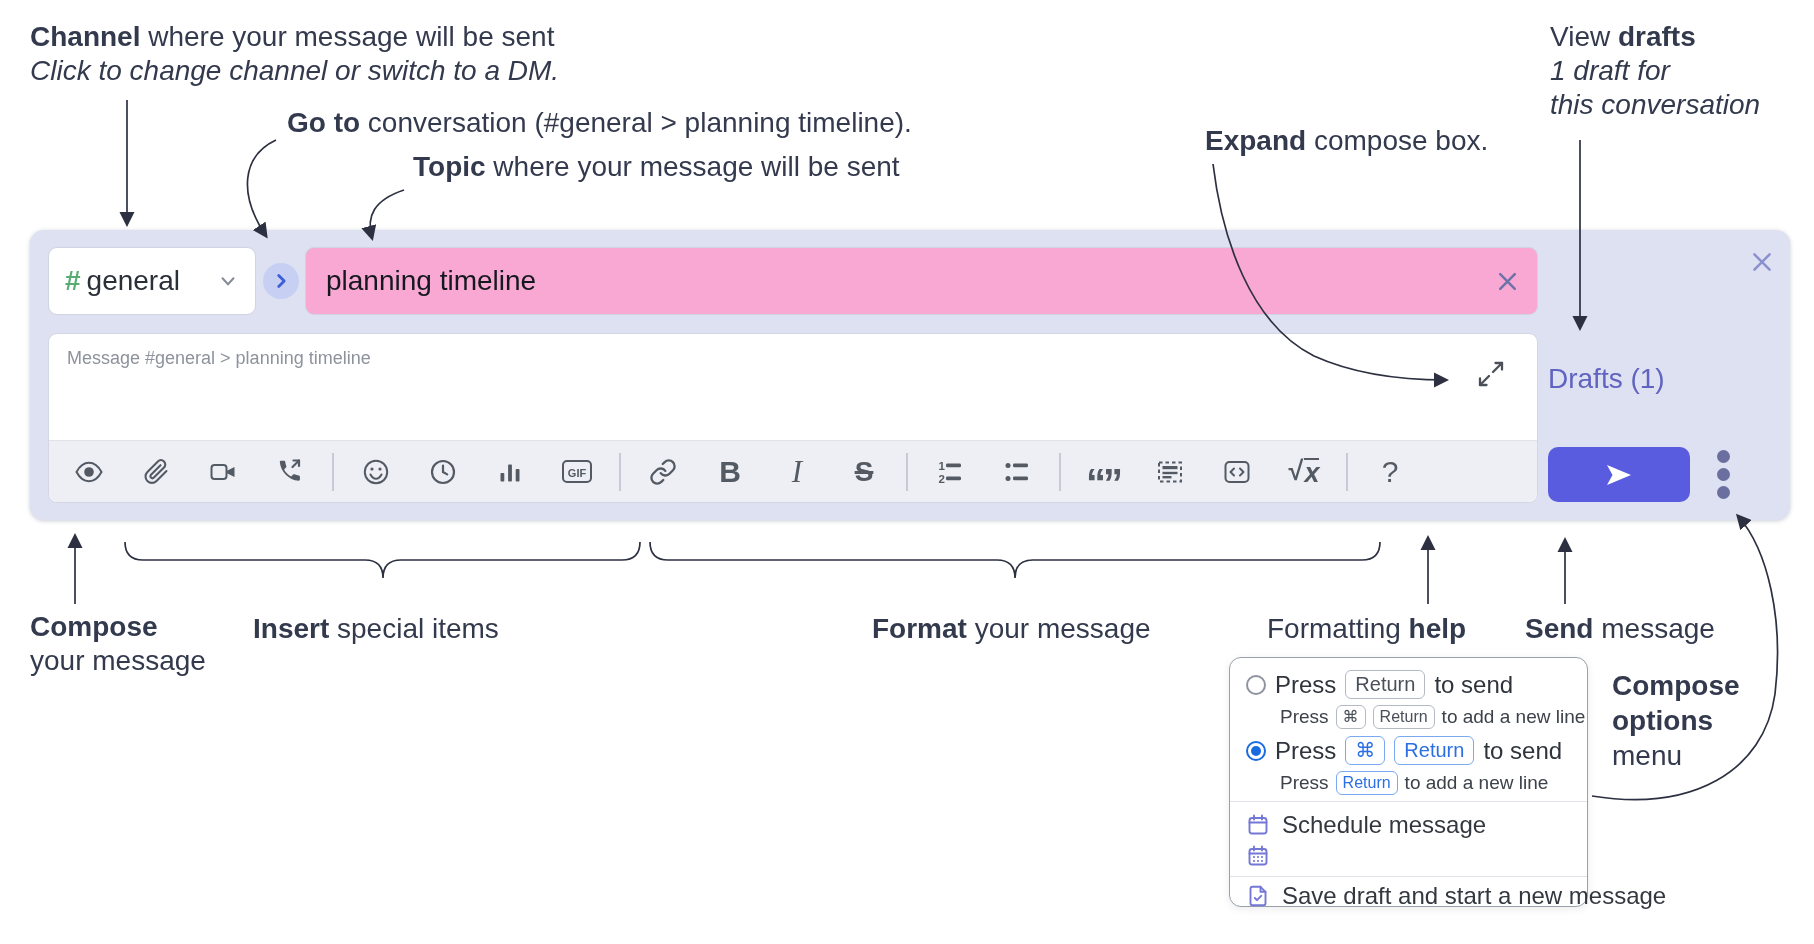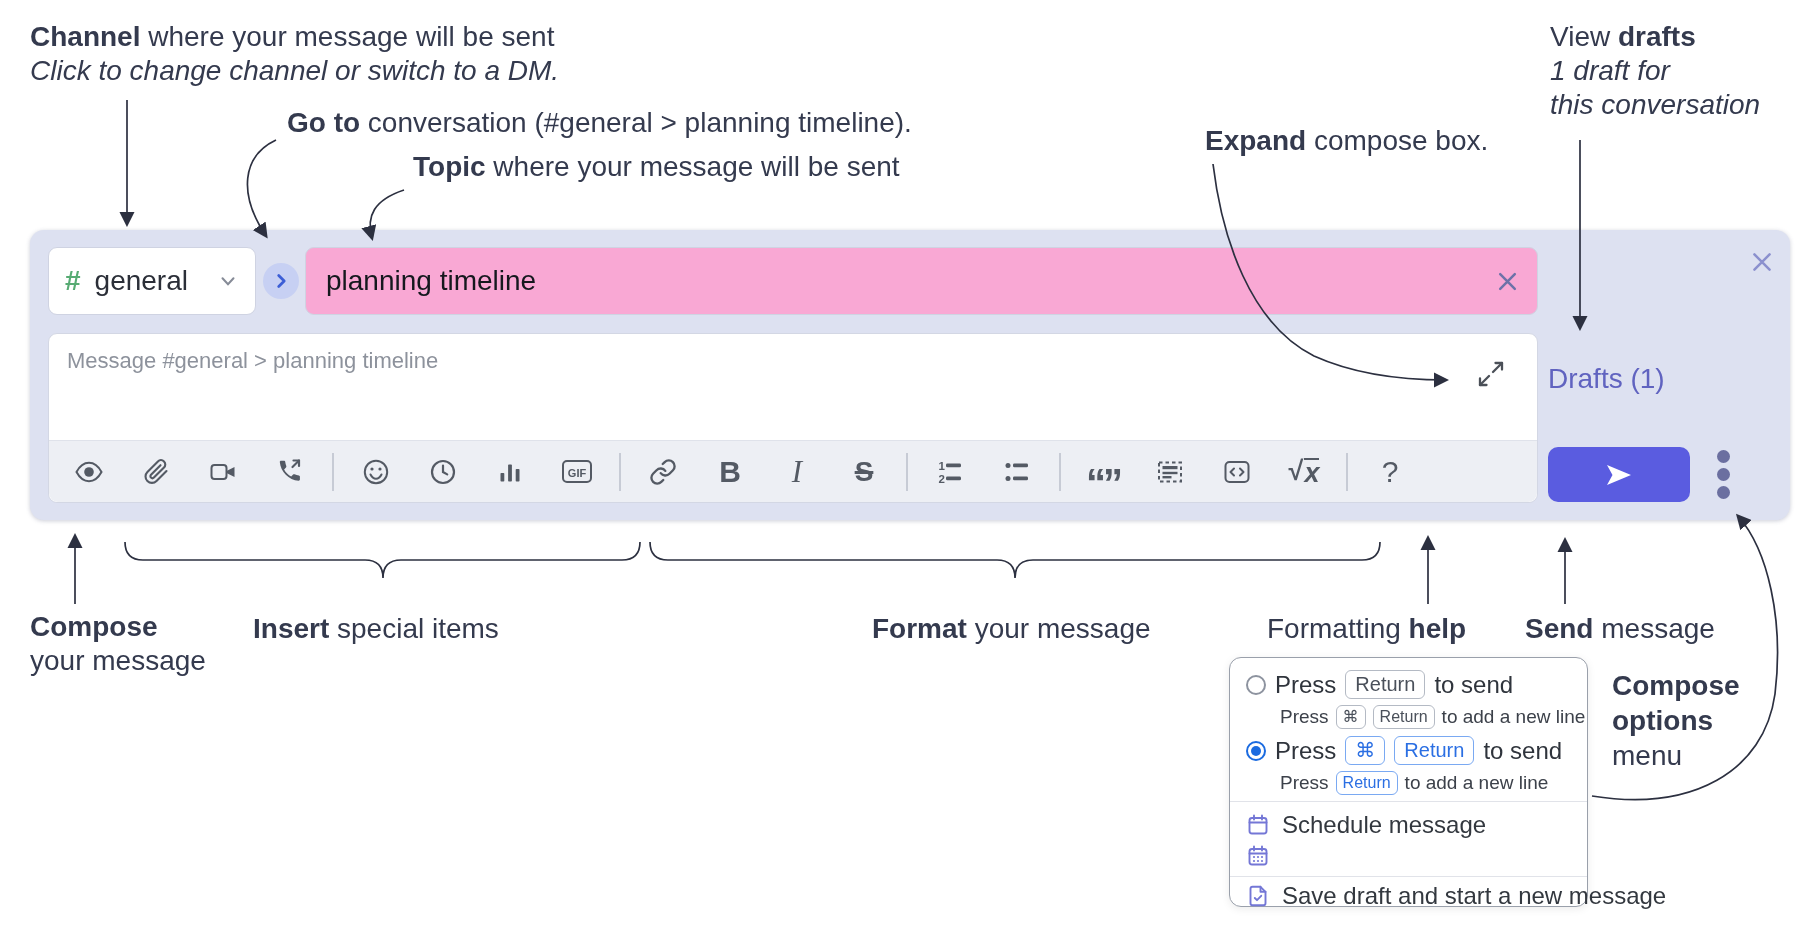--- a/index.html
+++ b/index.html
@@ -11,36 +11,36 @@
   .ann{position:absolute;font-size:28px;line-height:34px;color:#343a4e;white-space:nowrap;z-index:5}
   .ann b{font-weight:bold}
   .it{font-style:italic}
 
   
   .compose{position:absolute;left:30px;top:230px;width:1760px;height:290px;background:#dde1f1;
            border-radius:14px;box-shadow:0 1px 4px rgba(70,75,110,.28);z-index:1}
   .chan-btn{position:absolute;left:18px;top:17px;width:208px;height:68px;background:#fff;border:1px solid #cfd3e2;
             border-radius:9px;display:flex;align-items:center;padding:0 16px;box-sizing:border-box;cursor:pointer}
   .hash{color:#57ab73;font-size:28px;font-weight:bold}
-  .chan-name{font-size:28px;color:#2b2f38;margin-left:14px}
+  .chan-name{font-size:28px;color:#2b2f38;margin-left:6px}
   .chan-chev{margin-left:auto;display:flex}
   .goto-btn{position:absolute;left:233px;top:33px;width:36px;height:36px;border-radius:50%;background:#c7d0f3;
             border:none;display:flex;align-items:center;justify-content:center;cursor:pointer;padding:0}
   .topic-wrap{position:absolute;left:275px;top:17px;width:1233px;height:68px;background:#f9a8d4;
               border:1px solid #cfd3e2;border-radius:9px;display:flex;align-items:center;box-sizing:border-box}
   .topic-input{flex:1;border:none;outline:none;font-size:28px;color:#15181e;padding:0 0 0 20px;
                font-family:inherit;background:transparent}
   .icon-btn{background:none;border:none;padding:0;cursor:pointer;display:flex;align-items:center;justify-content:center}
   .topic-clear{width:60px;height:66px}
   .close-x{position:absolute;left:1712px;top:13px;width:40px;height:38px}
 
   .msg-box{position:absolute;left:18px;top:103px;width:1490px;height:170px;background:#fff;
            border:1px solid #d3d7e4;border-radius:9px;box-sizing:border-box}
   .msg-input{position:absolute;left:0;top:0;width:100%;height:104px;border:none;outline:none;resize:none;
-             background:transparent;font-family:inherit;font-size:22px;color:#15181e;
+             background:transparent;font-family:inherit;font-size:18px;color:#15181e;
              padding:14px 74px 0 18px;box-sizing:border-box}
   .msg-input::placeholder{color:#8d929c;opacity:1}
   .expand-btn{position:absolute;right:28px;top:22px;width:36px;height:36px}
 
   .tb{position:absolute;left:0;right:0;bottom:0;height:62px;background:#edeff4;border-top:1px solid #dfe2ea;
       border-radius:0 0 9px 9px;display:flex;align-items:center;padding:0 12px;box-sizing:border-box}
   .tbtn{width:56px;height:46px;margin-right:11px;color:#545a64;background:none;border:none;padding:0;cursor:pointer;
         display:flex;align-items:center;justify-content:center;flex:none}
   .tdiv{width:2px;height:38px;background:#c7cbd5;margin:0 14px 0 3px;flex:none}
   .gB{font-size:30px;font-weight:bold}

